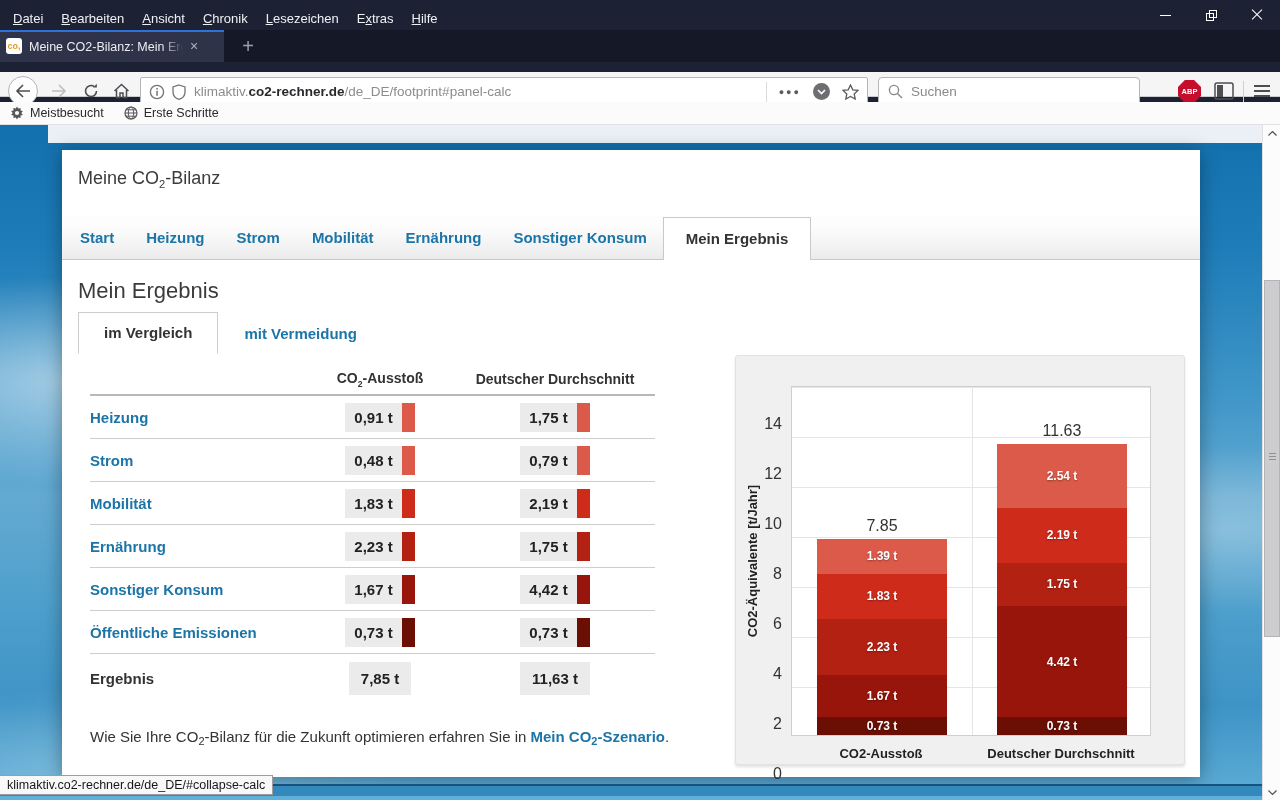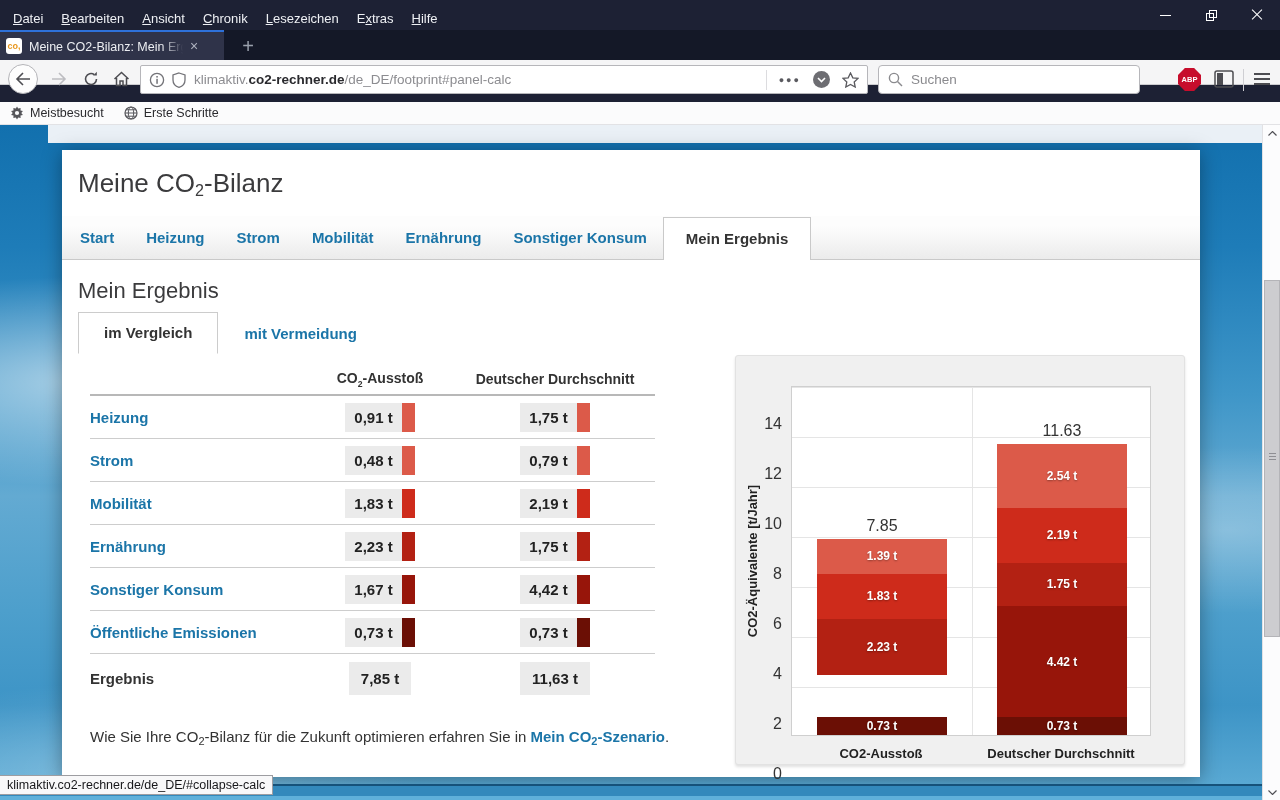--- a/index.html
+++ b/index.html
@@ -31,21 +31,21 @@
            font-size:9px;font-weight:bold;line-height:16px;text-align:center;color:#e8971e;}
   .title-wrap{position:relative;width:158px;height:18px;margin-left:7px;overflow:hidden;}
   .tab-title{color:#eceef2;font-size:12.5px;white-space:nowrap;line-height:18px;}
   .tab-fade{position:absolute;right:0;top:0;bottom:0;width:26px;
             background:linear-gradient(90deg,rgba(47,51,73,0),#2f3349 85%);}
   .tab-close{color:#aeb2bf;font-size:14px;margin-left:3px;line-height:14px;}
   .newtab{position:absolute;left:232px;top:0;width:32px;height:32px;color:#9aa0ac;font-size:20px;
           display:flex;align-items:center;justify-content:center;}
 
   
-  #navbar{position:absolute;left:0;top:60px;width:1280px;height:25px;background:#f5f5f6;border-bottom:1px solid #cccccf;}
+  #navbar{position:absolute;left:0;top:72px;width:1280px;height:25px;background:#f5f5f6;border-bottom:1px solid #cccccf;}
   .nav-btn{position:absolute;top:4px;width:30px;height:30px;display:flex;align-items:center;justify-content:center;}
   #back-btn{left:8px;border:1px solid #b4b4b8;border-radius:50%;background:#fdfdfd;}
   #fwd-btn{left:44px;}
   #reload-btn{left:76px;}
   #home-btn{left:106px;}
   #urlbar{position:absolute;left:140px;top:5px;width:728px;height:29px;background:#fff;
           border:1px solid #b6b6ba;border-radius:2px;display:flex;align-items:center;padding:0 8px;}
   .url-text{font-size:13.5px;white-space:nowrap;margin-left:8px;color:#8c8c90;}
   .url-text .domain{color:#2a2a2e;font-weight:600;}
   .url-actions{margin-left:auto;display:flex;align-items:center;gap:12px;border-left:1px solid #dcdcdf;padding-left:12px;height:20px;}
@@ -87,21 +87,21 @@
   #scrollbar{position:absolute;right:0;top:0;width:18px;height:675px;background:#fcfcfd;border-left:1px solid #e1e1e4;}
   .sb-arrow{position:absolute;left:0;width:18px;height:16px;display:flex;align-items:center;justify-content:center;}
   .sb-up{top:0;} .sb-down{bottom:0;}
   #sb-thumb{position:absolute;left:1px;top:155px;width:16px;height:357px;background:#cdcdd0;border:1px solid #b4b4b8;}
   .sb-grip{position:absolute;left:4px;top:172px;display:flex;flex-direction:column;gap:2px;}
   .sb-grip i{display:block;width:7px;height:1px;background:#8f8f94;}
 
   
   #content-card{position:absolute;left:62px;top:25px;width:1138px;height:627px;background:#fff;
                 box-shadow:0 3px 18px rgba(0,0,0,0.35);}
-  #page-title{position:absolute;left:16px;top:18px;font-size:26px;color:#3b3b3d;font-weight:normal;margin:0;}
+  #page-title{position:absolute;left:16px;top:18px;font-size:18px;color:#3b3b3d;font-weight:normal;margin:0;}
   .subsc{font-size:0.62em;vertical-align:-4px;}
 
   #main-tabs{position:absolute;left:0;top:66px;right:0;height:44px;display:flex;align-items:flex-end;
              padding-left:2px;background:linear-gradient(180deg,#fdfdfd 10px,#ebebeb 44px);border-bottom:1px solid #c9c9c9;}
   .main-tab{font-weight:bold;font-size:15px;color:#1b75a8;padding:0 16px 13px;white-space:nowrap;cursor:pointer;}
   .main-tab.active{background:#fff;border:1px solid #c9c9c9;border-bottom:none;color:#333;
                    padding:12px 22px 13px;margin-bottom:-1px;}
 
   #section-title{position:absolute;left:16px;top:128px;font-size:22px;color:#3b3b3d;font-weight:normal;margin:0;}
 
@@ -393,20 +393,23 @@
             <div class="gridline" style="top: 250px;"></div>
             <div class="gridline" style="top: 200px;"></div>
             <div class="gridline" style="top: 150px;"></div>
             <div class="gridline" style="top: 100px;"></div>
             <div class="gridline" style="top: 50px;"></div>
             <div class="gridline" style="top: 0px;"></div>
             <div class="vline"></div>
             <div class="bar-seg" style="left: 25px; bottom: 0px; height: 18.25px; background: rgb(107, 15, 5);">
               <span class="seg-label">0.73 t</span>
             </div>
+            <div class="bar-seg" style="left: 25px; bottom: 18.25px; height: 41.75px; background: rgb(151, 21, 10);">
+              <span class="seg-label">1.67 t</span>
+            </div>
             <div class="bar-seg" style="left: 25px; bottom: 60px; height: 55.75px; background: rgb(179, 33, 19);">
               <span class="seg-label">2.23 t</span>
             </div>
             <div class="bar-seg" style="left: 25px; bottom: 115.75px; height: 45.75px; background: rgb(206, 43, 27);">
               <span class="seg-label">1.83 t</span>
             </div>
             <div class="bar-seg" style="left: 25px; bottom: 161.5px; height: 34.75px; background: rgb(220, 90, 73);">
               <span class="seg-label">1.39 t</span>
             </div>
             <div class="total-label" style="left: 25px; bottom: 200.25px; position: absolute; text-align: center;">7.85</div>

